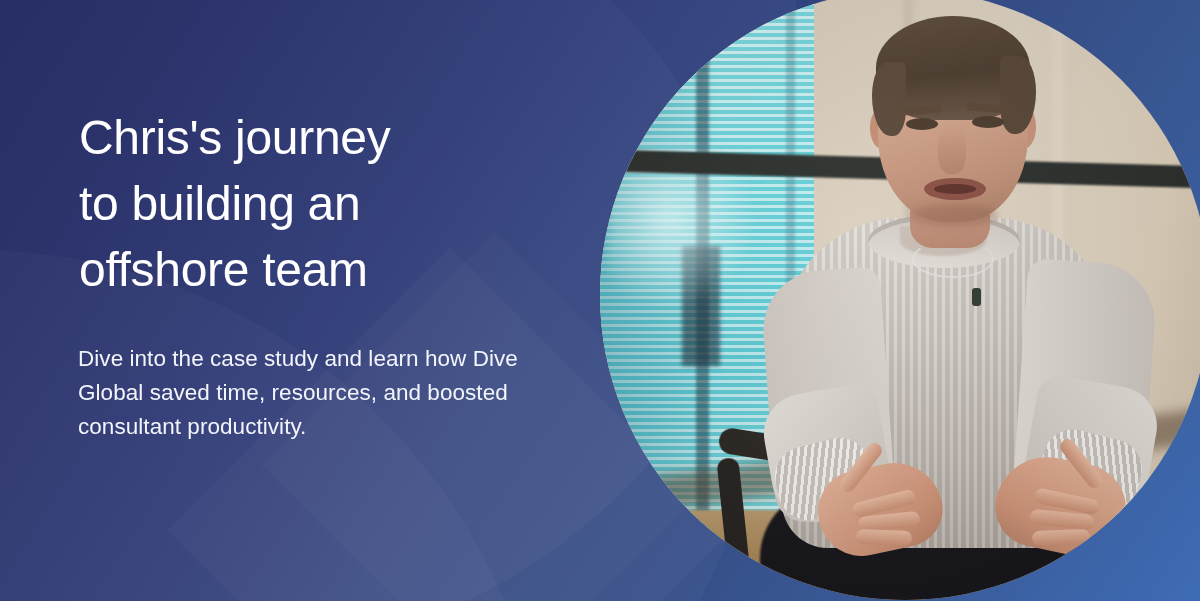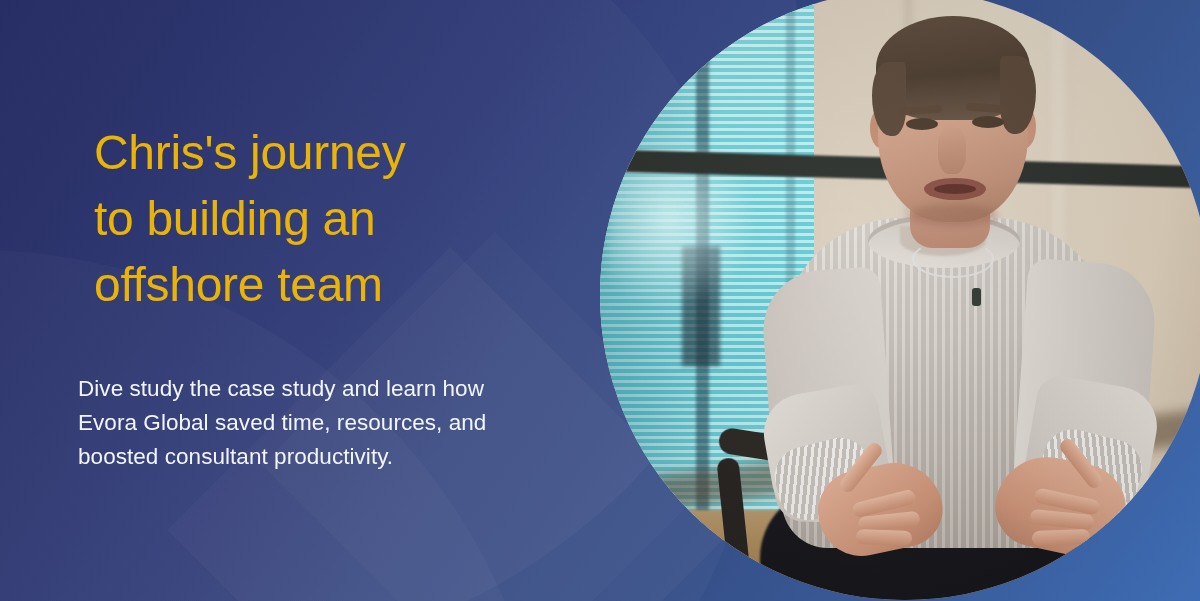--- a/index.html
+++ b/index.html
@@ -339,22 +339,22 @@
   }
 
   
   .copy{
     position:absolute;
     left:78px;top:104px;
     width:490px;
     z-index:6;
   }
   .headline{
-    margin:16px;
-    color:#eab308;
+    margin:1px;
+    color:#ffffff;
     font-family:"Liberation Sans",sans-serif;
     font-size:48px;
     line-height:66px;
     font-weight:400;
     letter-spacing:-.3px;
     white-space:pre-line;
   }
   .subcopy{
     margin:0;
     padding-top:38px;
@@ -439,16 +439,16 @@
       <div class="finger fr4"></div>
 
       <div class="photo-soft"></div>
     </div>
   </div>
 
   <div class="copy">
     <h1 class="headline">Chris's journey
 to building an
 offshore team</h1>
-    <p class="subcopy">Dive study the case study and learn how Evora Global saved time, resources, and boosted consultant productivity.</p>
+    <p class="subcopy">Dive into the case study and learn how Dive Global saved time, resources, and boosted consultant productivity.</p>
   </div>
 
 </div>
 
 </body></html>

